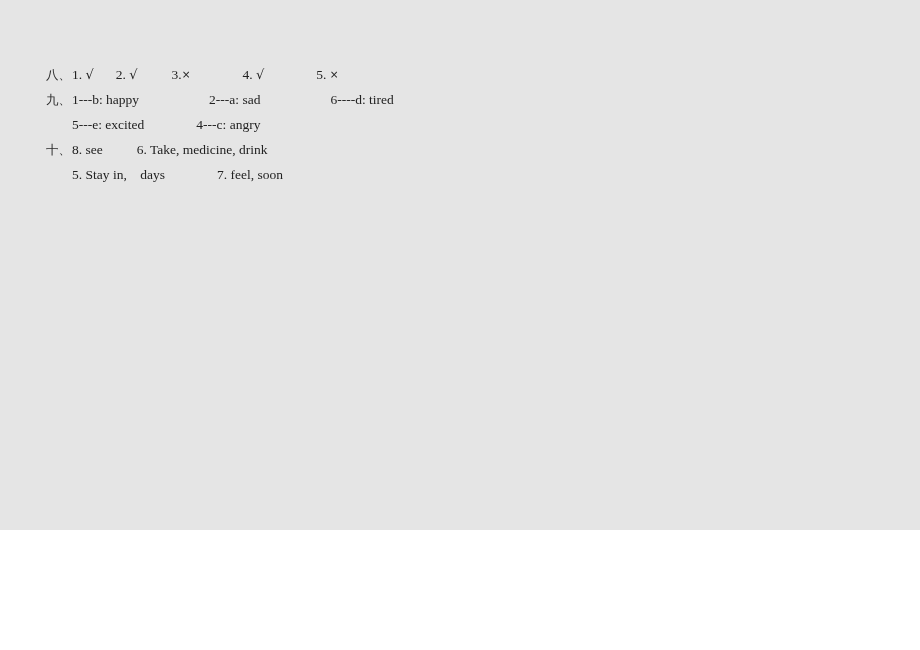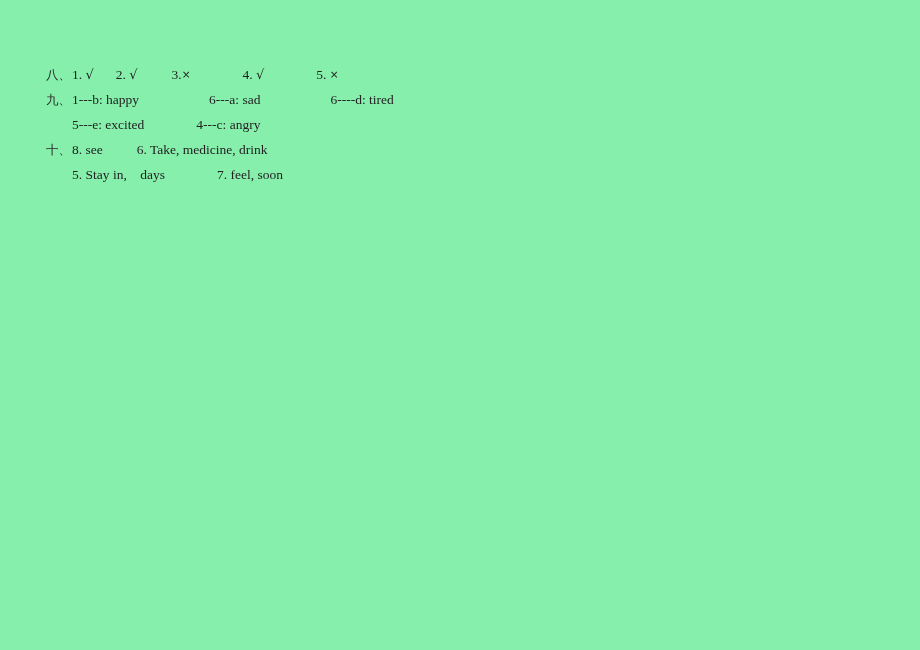--- a/index.html
+++ b/index.html
@@ -12,22 +12,22 @@
     height: 650px;
     background: #ffffff;
     font-family: "Liberation Serif", "DejaVu Serif", serif;
     color: #1a1a1a;
     overflow: hidden;
   }
 
   .page {
     position: relative;
     width: 920px;
-    height: 650px;
-    background: #86efac;
+    height: 530px;
+    background: #e5e5e5;
   }
 
   .answer-body {
     position: absolute;
     left: 46px;
     top: 62px;
     width: 840px;
   }
 
   .answer-line {
@@ -75,21 +75,21 @@
   .gap-xxl { display: inline-block; width: 70px; }
 </style>
 </head>
 <body>
 
 <div class="page">
   <div class="answer-body">
 
     <div class="answer-line"><span class="sec-marker">八、</span><span class="item"><span>1.</span> <span class="mark-check">√</span></span><span class="gap-md"></span><span class="item"><span>2.</span> <span class="mark-check">√</span></span><span class="gap-lg"></span><span class="item"><span>3.</span><span class="mark-cross">×</span></span><span class="gap-xl"></span><span class="item"><span>4.</span> <span class="mark-check">√</span></span><span class="gap-xl"></span><span class="item"><span>5.</span> <span class="mark-cross">×</span></span></div>
 
-    <div class="answer-line"><span class="sec-marker">九、</span><span class="item">1---b: happy</span><span class="gap-xxl"></span><span class="item">6---a: sad</span><span class="gap-xxl"></span><span class="item">6----d: tired</span></div>
+    <div class="answer-line"><span class="sec-marker">九、</span><span class="item">1---b: happy</span><span class="gap-xxl"></span><span class="item">2---a: sad</span><span class="gap-xxl"></span><span class="item">6----d: tired</span></div>
 
     <div class="answer-line"><span class="cont-indent"></span><span class="item">5---e: excited</span><span class="gap-xl"></span><span class="item">4---c: angry</span></div>
 
     <div class="answer-line"><span class="sec-marker">十、</span><span class="item">8. see</span><span class="gap-lg"></span><span class="item">6. Take, medicine, drink</span></div>
 
     <div class="answer-line"><span class="cont-indent"></span><span class="item">5. Stay in,    days</span><span class="gap-xl"></span><span class="item">7. feel, soon</span></div>
 
   </div>
 </div>
 

